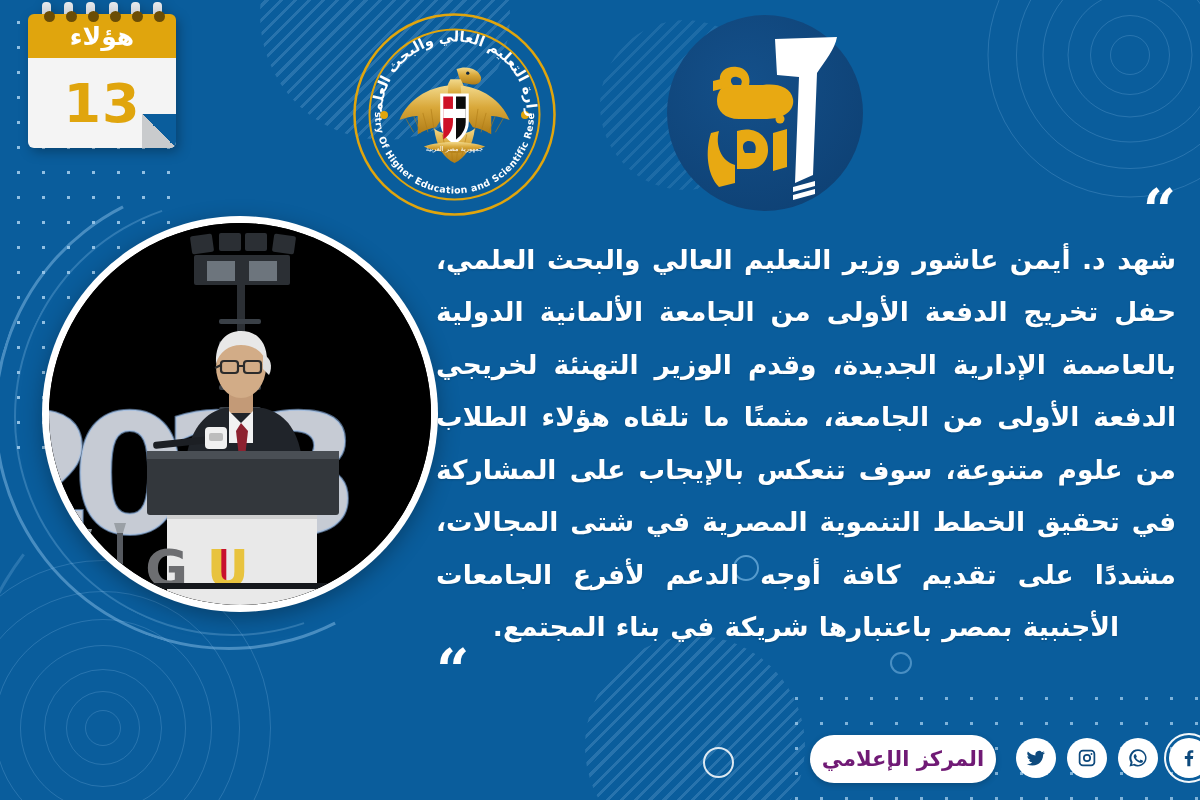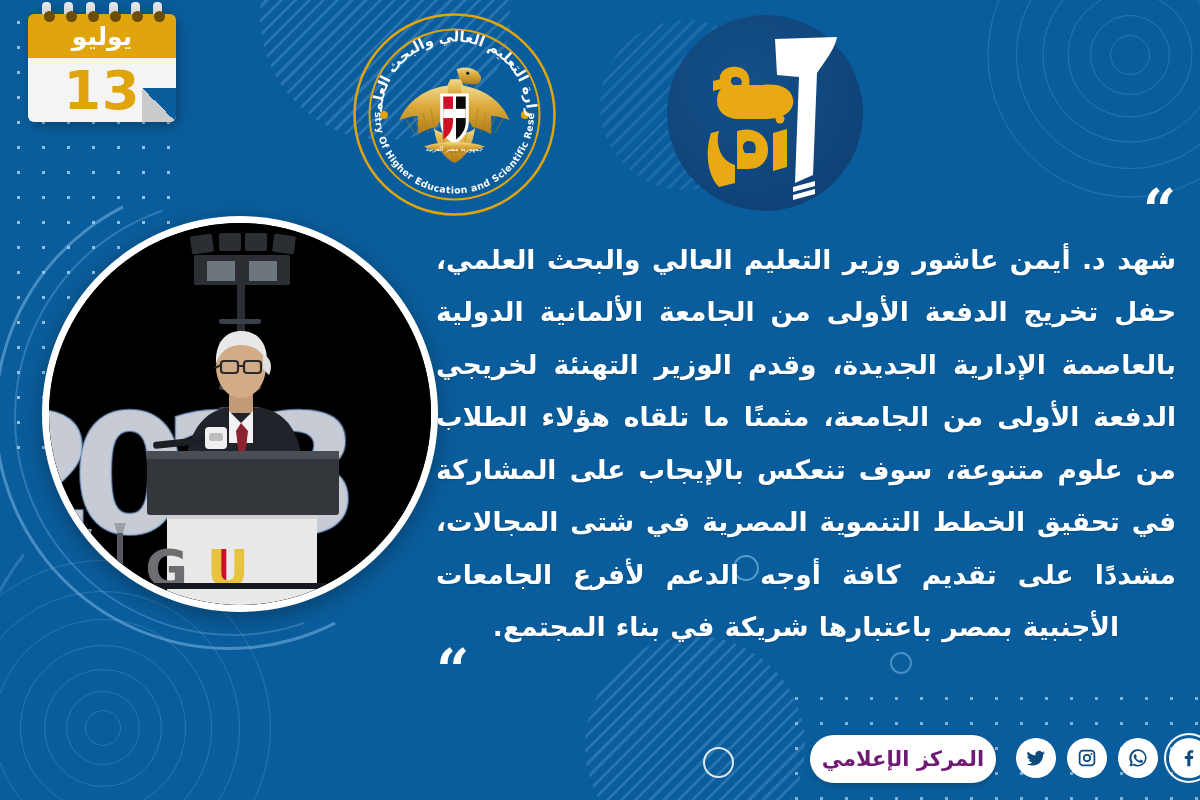--- a/index.html
+++ b/index.html
@@ -82,21 +82,21 @@
   .cal-head {
     position:absolute; top:6px; left:0; width:148px; height:44px;
     background:#e0a50d; border-radius:6px 6px 0 0;
     display:flex; align-items:center; justify-content:center;
   }
   .cal-head span { color:#fff; font-size:25px; font-weight:bold; letter-spacing:2px;
                    font-family:"DejaVu Sans",sans-serif; }
   .cal-hole { position:absolute; top:-3px; width:11px; height:11px; border-radius:50%;
               background:#6b4d05; }
   .cal-body {
-    position:absolute; top:50px; left:0; width:148px; height:64px;
+    position:absolute; top:50px; left:0; width:148px; height:90px;
     background:#f4f4f4; border-radius:0 0 6px 6px;
   }
   .cal-day {
     position:absolute; inset:0; display:flex; align-items:center; justify-content:center;
     color:#e0a50d; font-size:54px; font-weight:bold; letter-spacing:1px;
   }
   .cal-fold {
     position:absolute; right:0; bottom:0; width:34px; height:34px;
     background:linear-gradient(225deg,#0a5d9c 0 50%, #c9cbcd 50% 100%);
     border-radius:0 0 6px 0;
@@ -223,21 +223,21 @@
   <div class="calendar">
     <div class="cal-rings">
       <div class="cal-ring"></div>
       <div class="cal-ring"></div>
       <div class="cal-ring"></div>
       <div class="cal-ring"></div>
       <div class="cal-ring"></div>
       <div class="cal-ring"></div>
     </div>
     <div class="cal-head">
-      <span>يوليو</span>
+      <span>هؤلاء</span>
     <div class="cal-hole" style="left: 16px;"></div>
         <div class="cal-hole" style="left: 38px;"></div>
         <div class="cal-hole" style="left: 60px;"></div>
         <div class="cal-hole" style="left: 82px;"></div>
         <div class="cal-hole" style="left: 104px;"></div>
         <div class="cal-hole" style="left: 126px;"></div>
       </div>
     <div class="cal-body">
       <div class="cal-day">13</div>
       <div class="cal-fold"></div>

